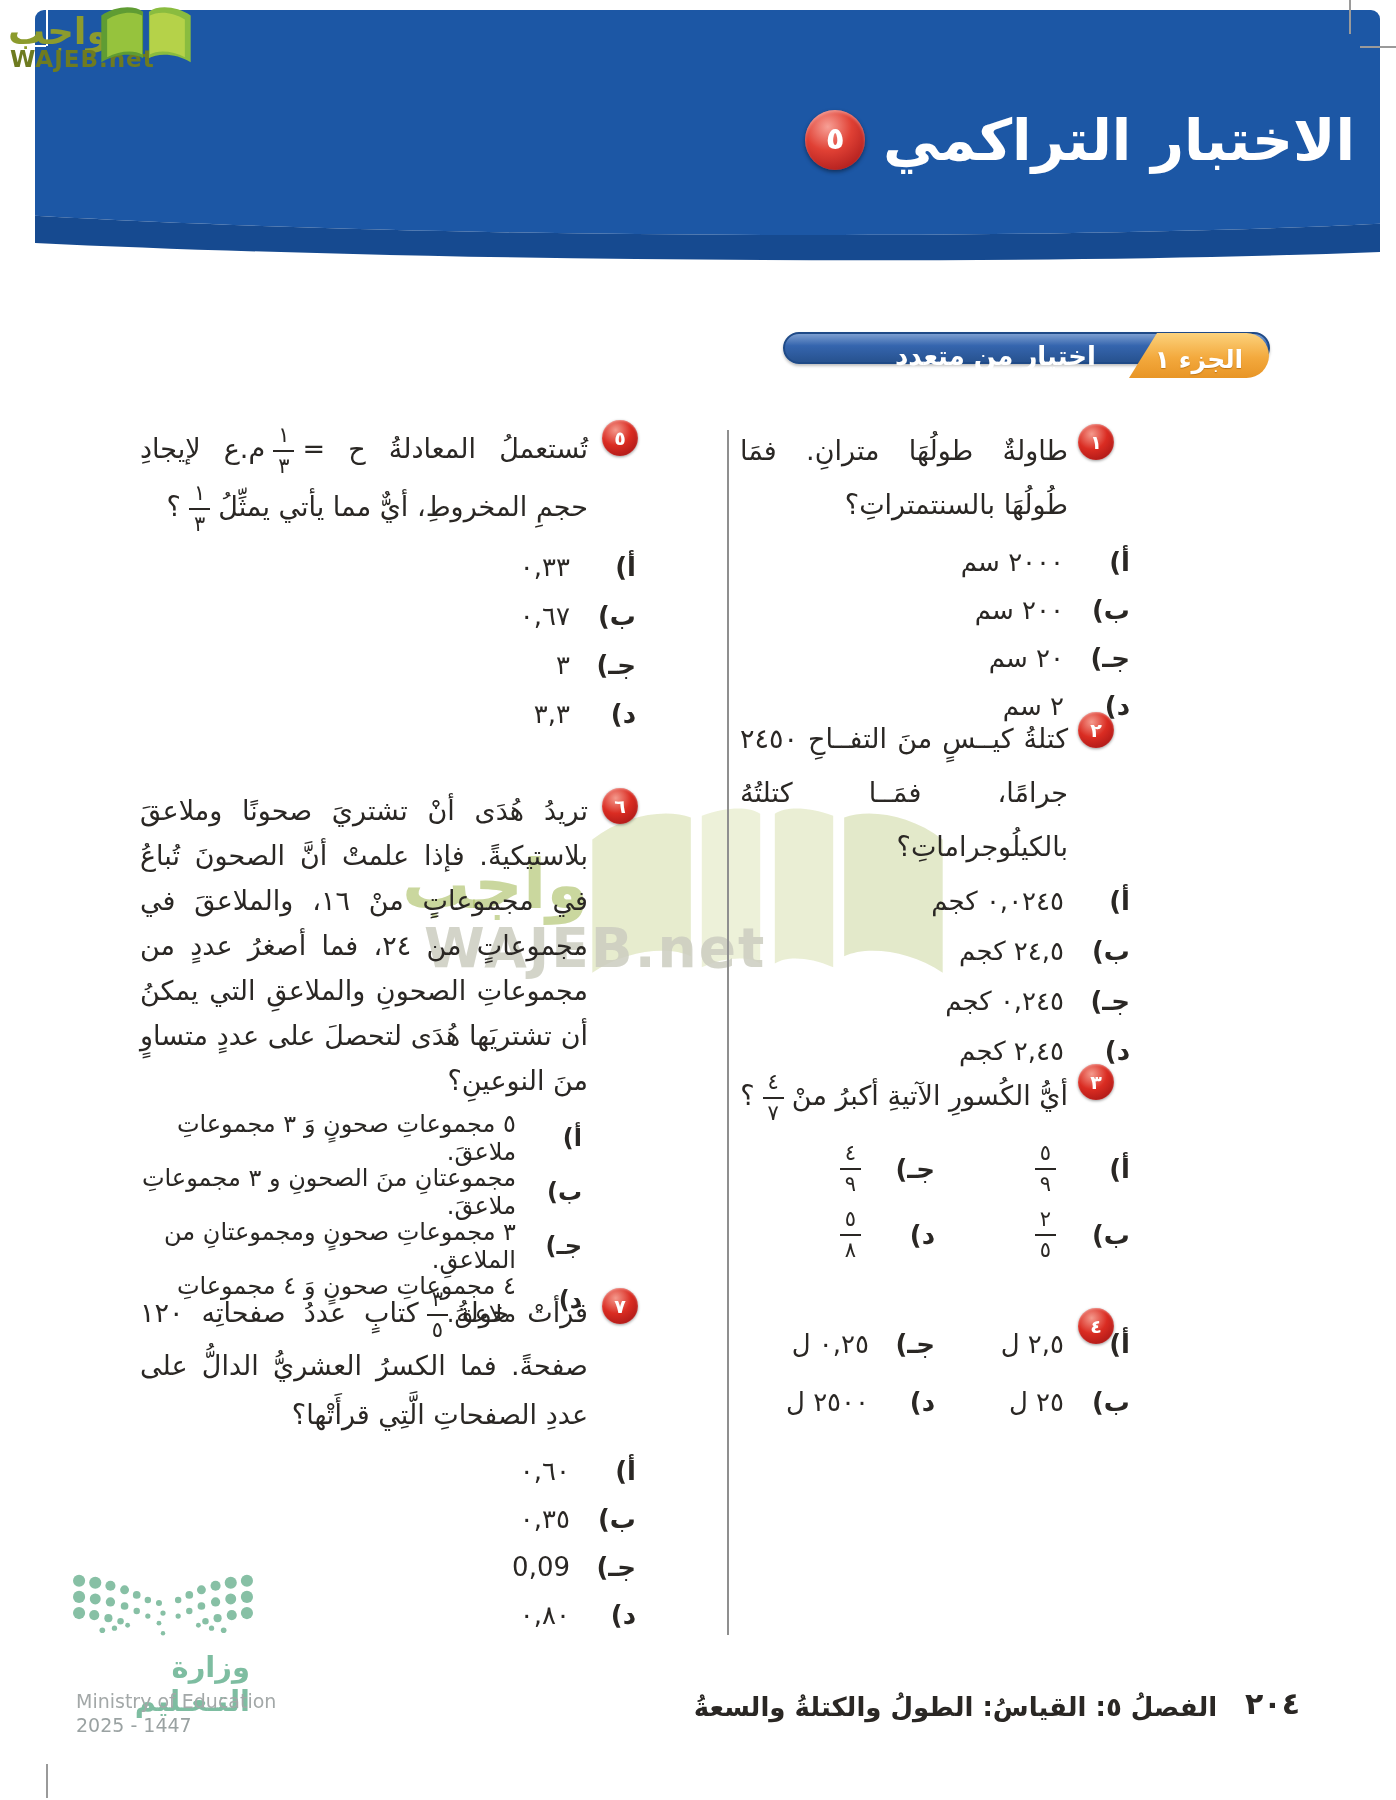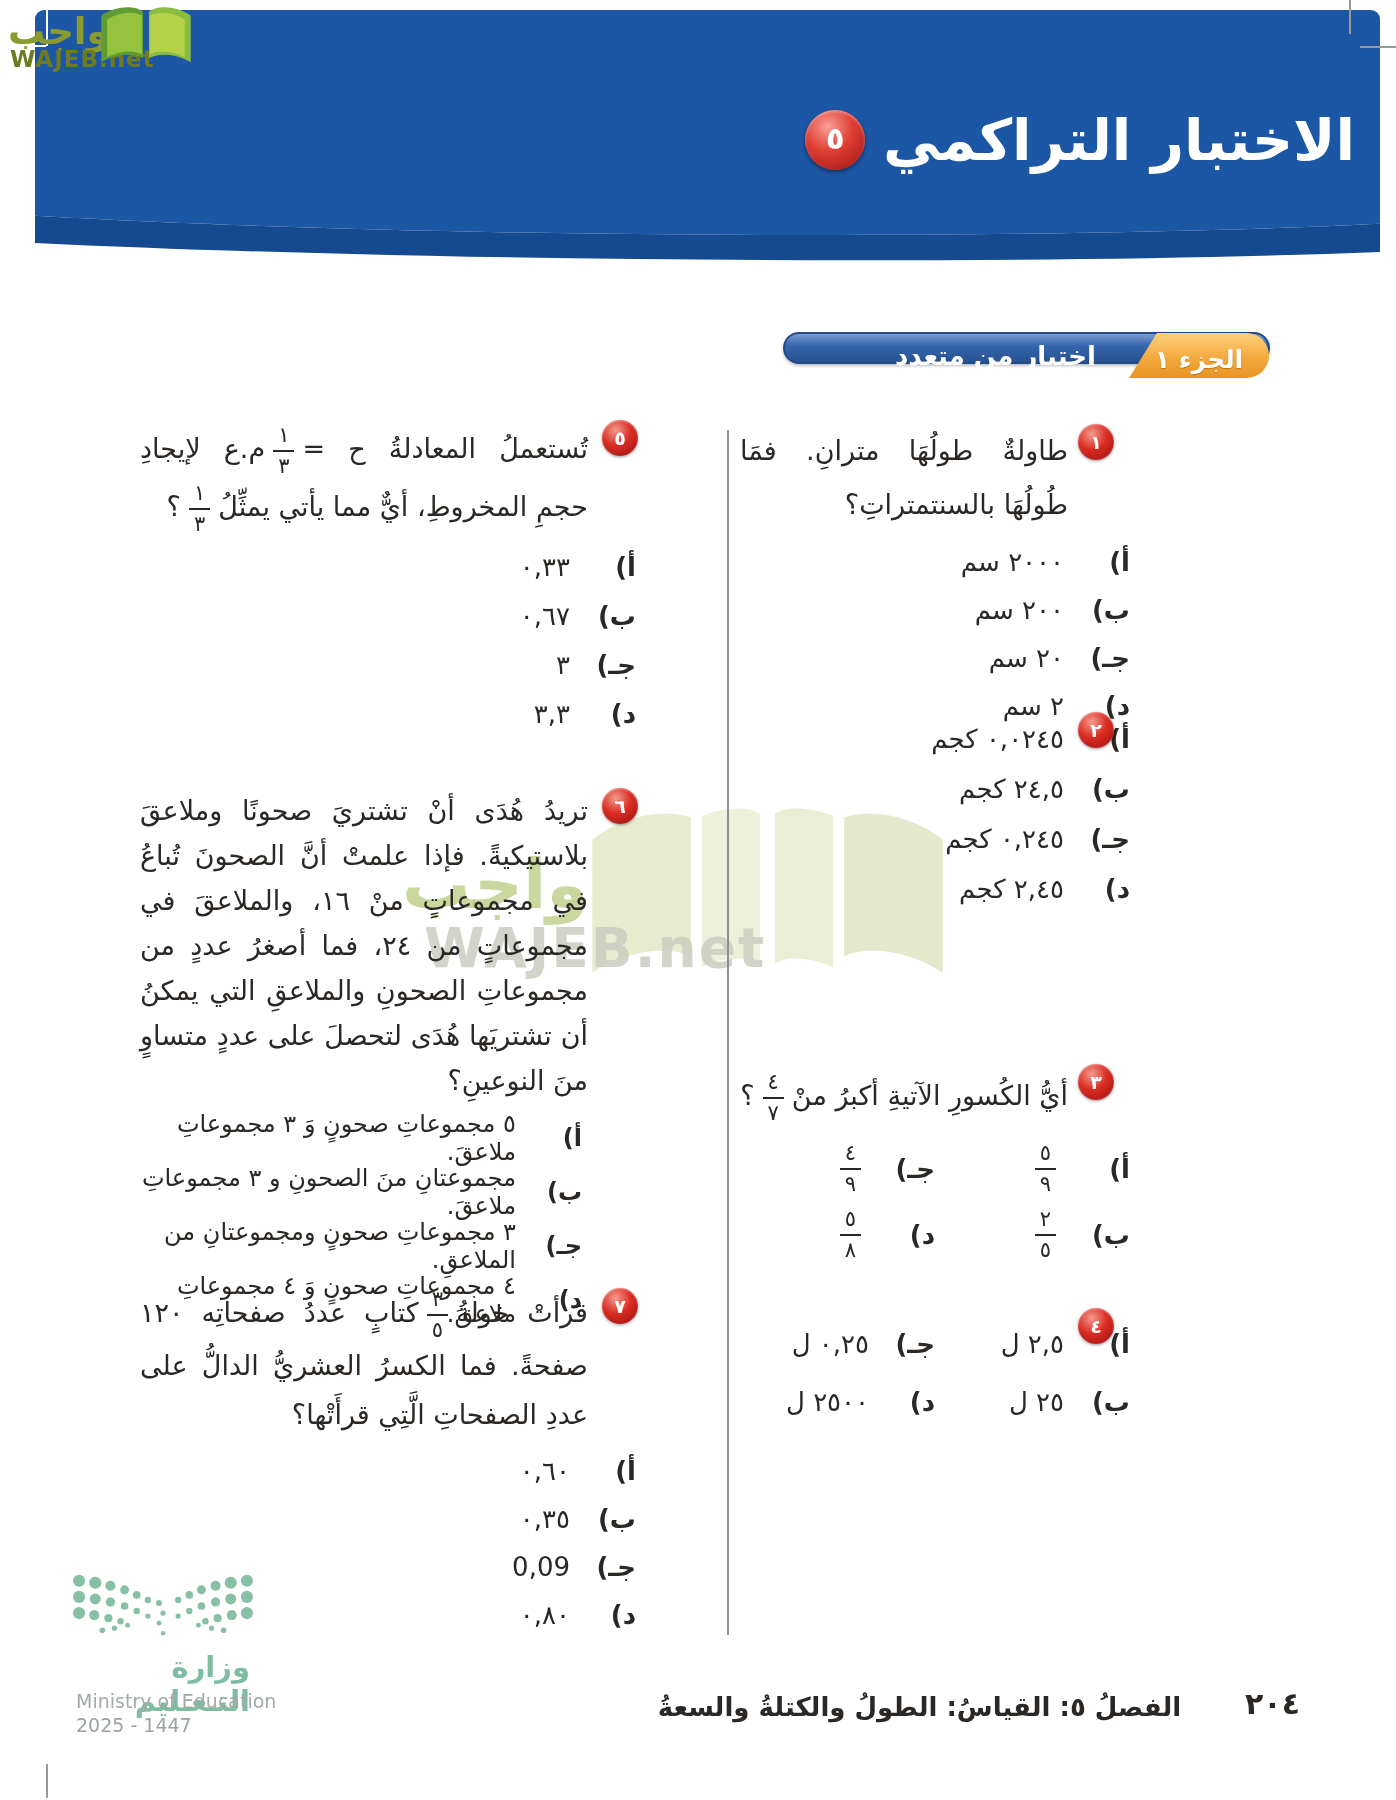--- a/index.html
+++ b/index.html
@@ -77,21 +77,21 @@
   
   .moe-dots{position:absolute;left:72px;top:1572px;width:182px;height:68px;z-index:2;}
   .moe-ar{position:absolute;left:72px;top:1650px;width:178px;text-align:right;direction:rtl;
           font-size:29px;font-weight:bold;color:#7ebda1;z-index:2;}
   .moe-en{position:absolute;left:76px;top:1690px;font-size:19px;color:#a3a8a8;z-index:2;}
   .moe-years{position:absolute;left:76px;top:1714px;font-size:19px;color:#9aa2a2;z-index:2;}
 
   
   .footer{position:absolute;right:96px;top:1684px;display:flex;direction:rtl;align-items:center;
           gap:28px;z-index:2;}
-  .footer .pnum{font-size:30px;font-weight:bold;color:#2a2724;margin-left:36px;}
+  .footer .pnum{font-size:30px;font-weight:bold;color:#2a2724;}
   .footer .chapter{font-size:26px;font-weight:bold;color:#2a2724;direction:rtl;margin-top:8px;}
 </style>
 </head>
 <body>
 
 <div class="page">
 
   <div class="band">
     <svg viewBox="0 0 1345 255" preserveAspectRatio="none">
       <path d="M0,0 L1345,0 L1345,213 C1020,229 420,229 0,205 Z" fill="#1c57a5"></path>
@@ -157,20 +157,21 @@
       </div>
       <div class="opt" style="height:48px;">
         <span class="olet">د)</span>
         <span class="oval">٢ سم</span>
       </div>
     </div>
   </section>
 
   <section class="q col-r" style="left:740px;top:712px;width:400px;">
     <span class="qbadge">٢</span>
+    <p class="qtext">كتلةُ كيــسٍ منَ التفــاحِ ٢٤٥٠ جرامًا، فمَــا كتلتُهُ بالكيلُوجراماتِ؟</p>
     <div class="opts" style="margin-top:2px;">
       <div class="opt" style="height:50px;">
         <span class="olet">أ)</span>
         <span class="oval">٠,٠٢٤٥ كجم</span>
       </div>
       <div class="opt" style="height:50px;">
         <span class="olet">ب)</span>
         <span class="oval">٢٤,٥ كجم</span>
       </div>
       <div class="opt" style="height:50px;">

